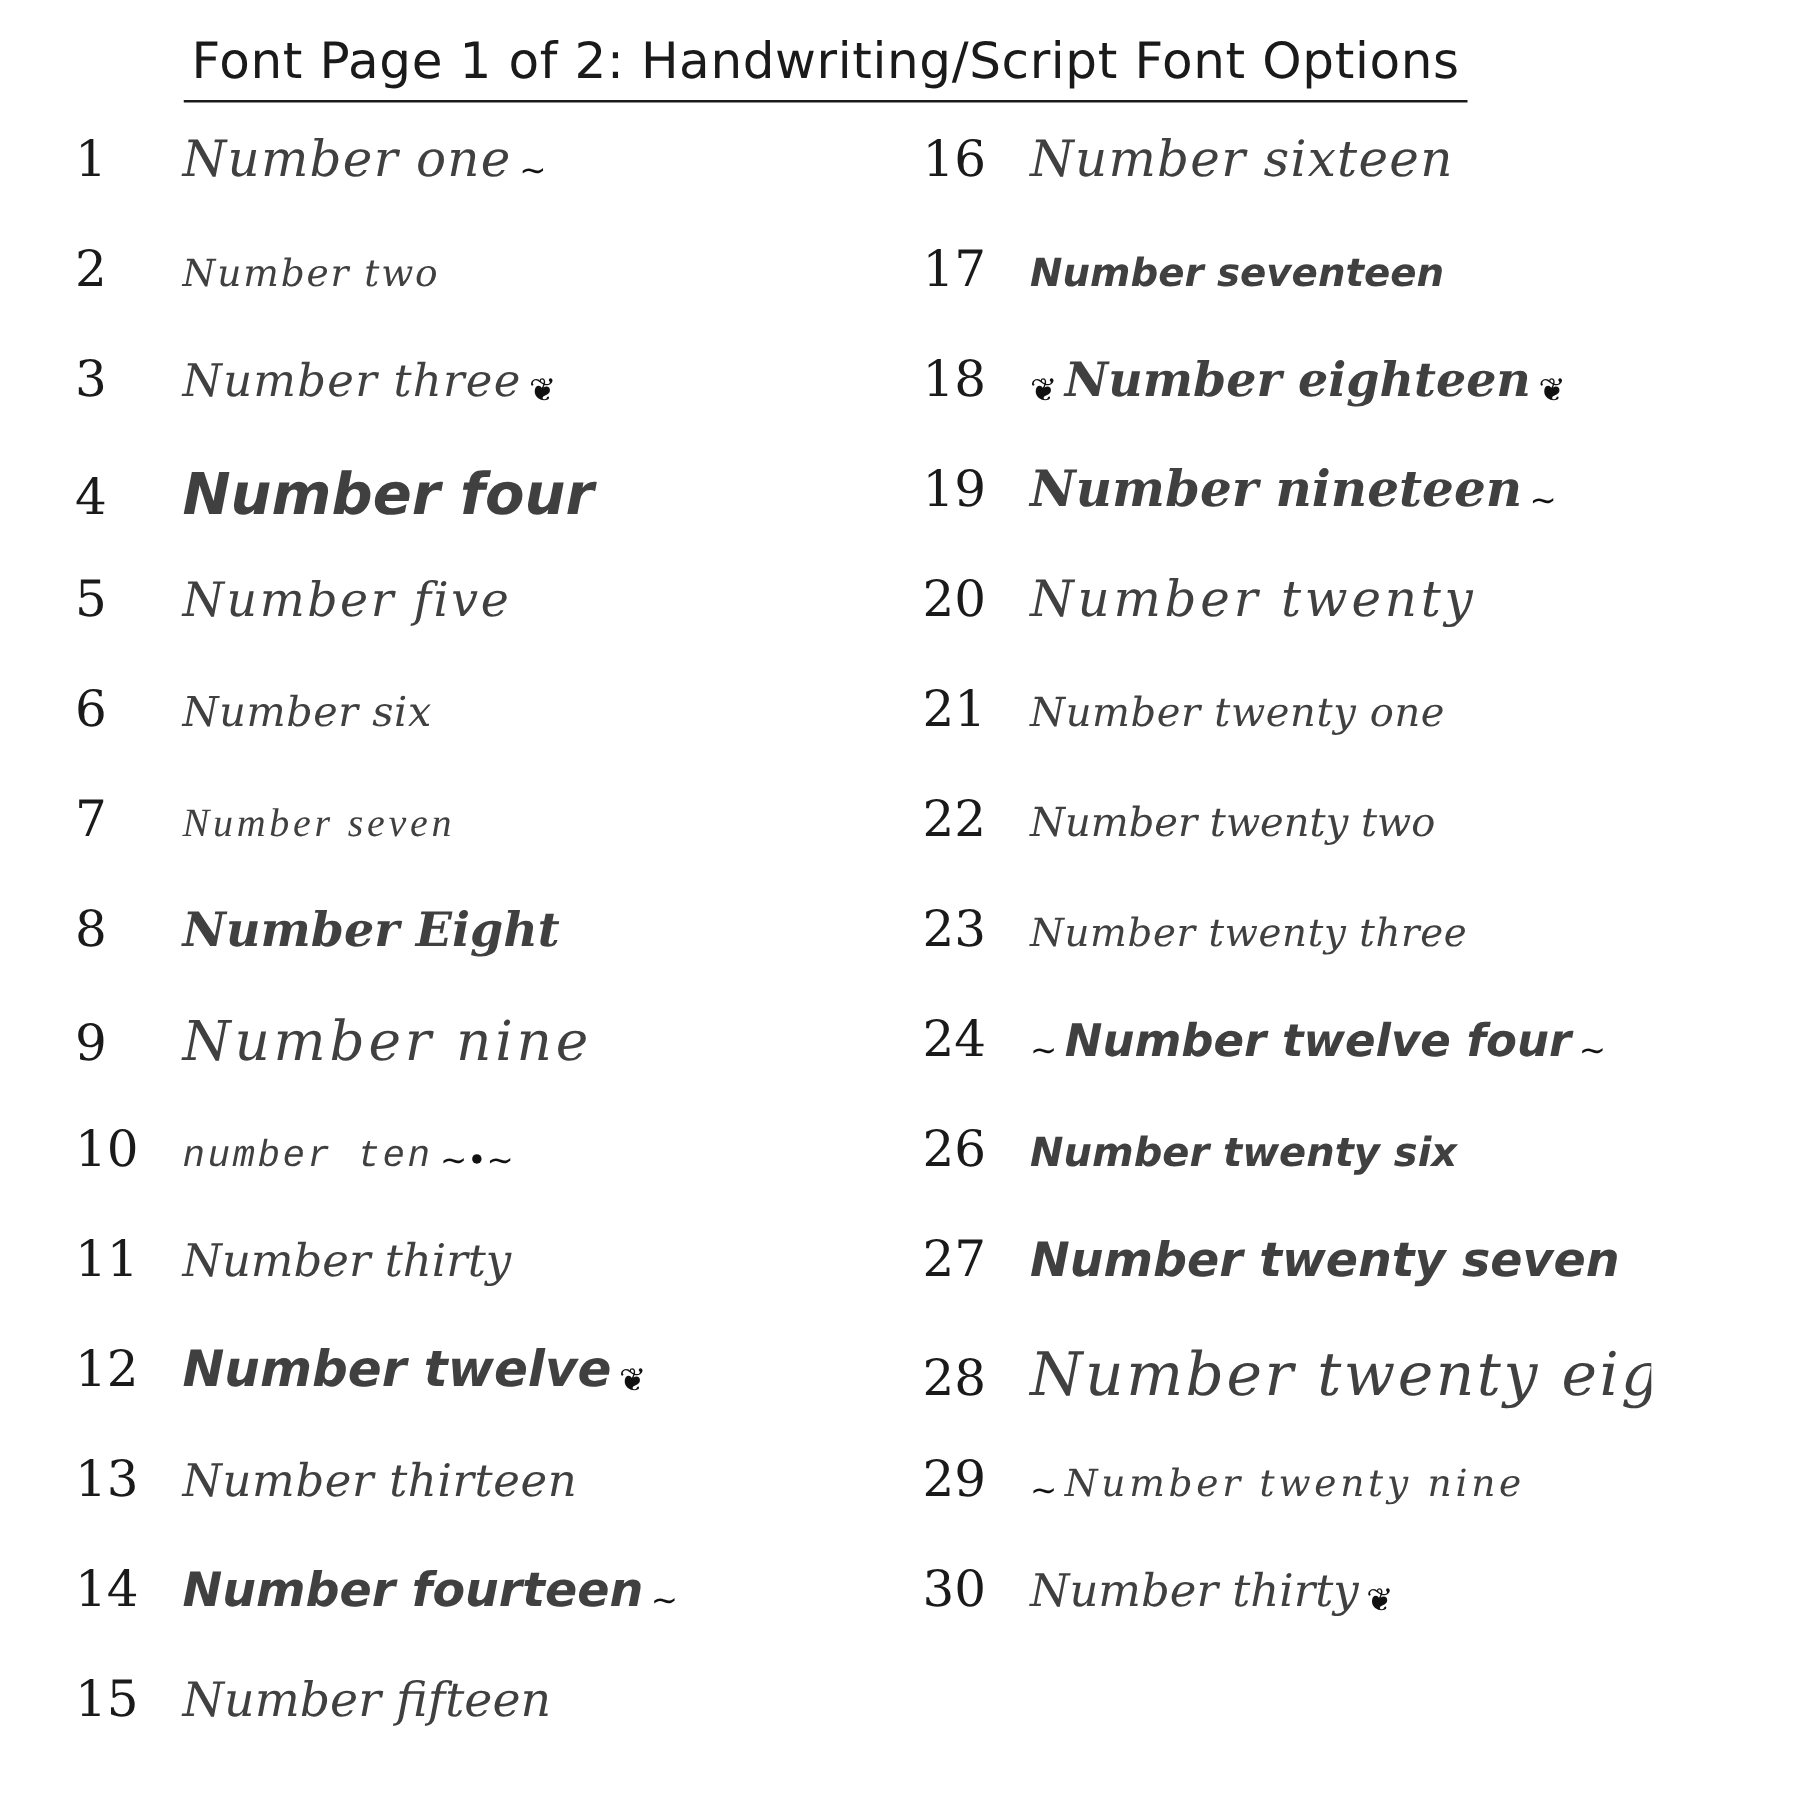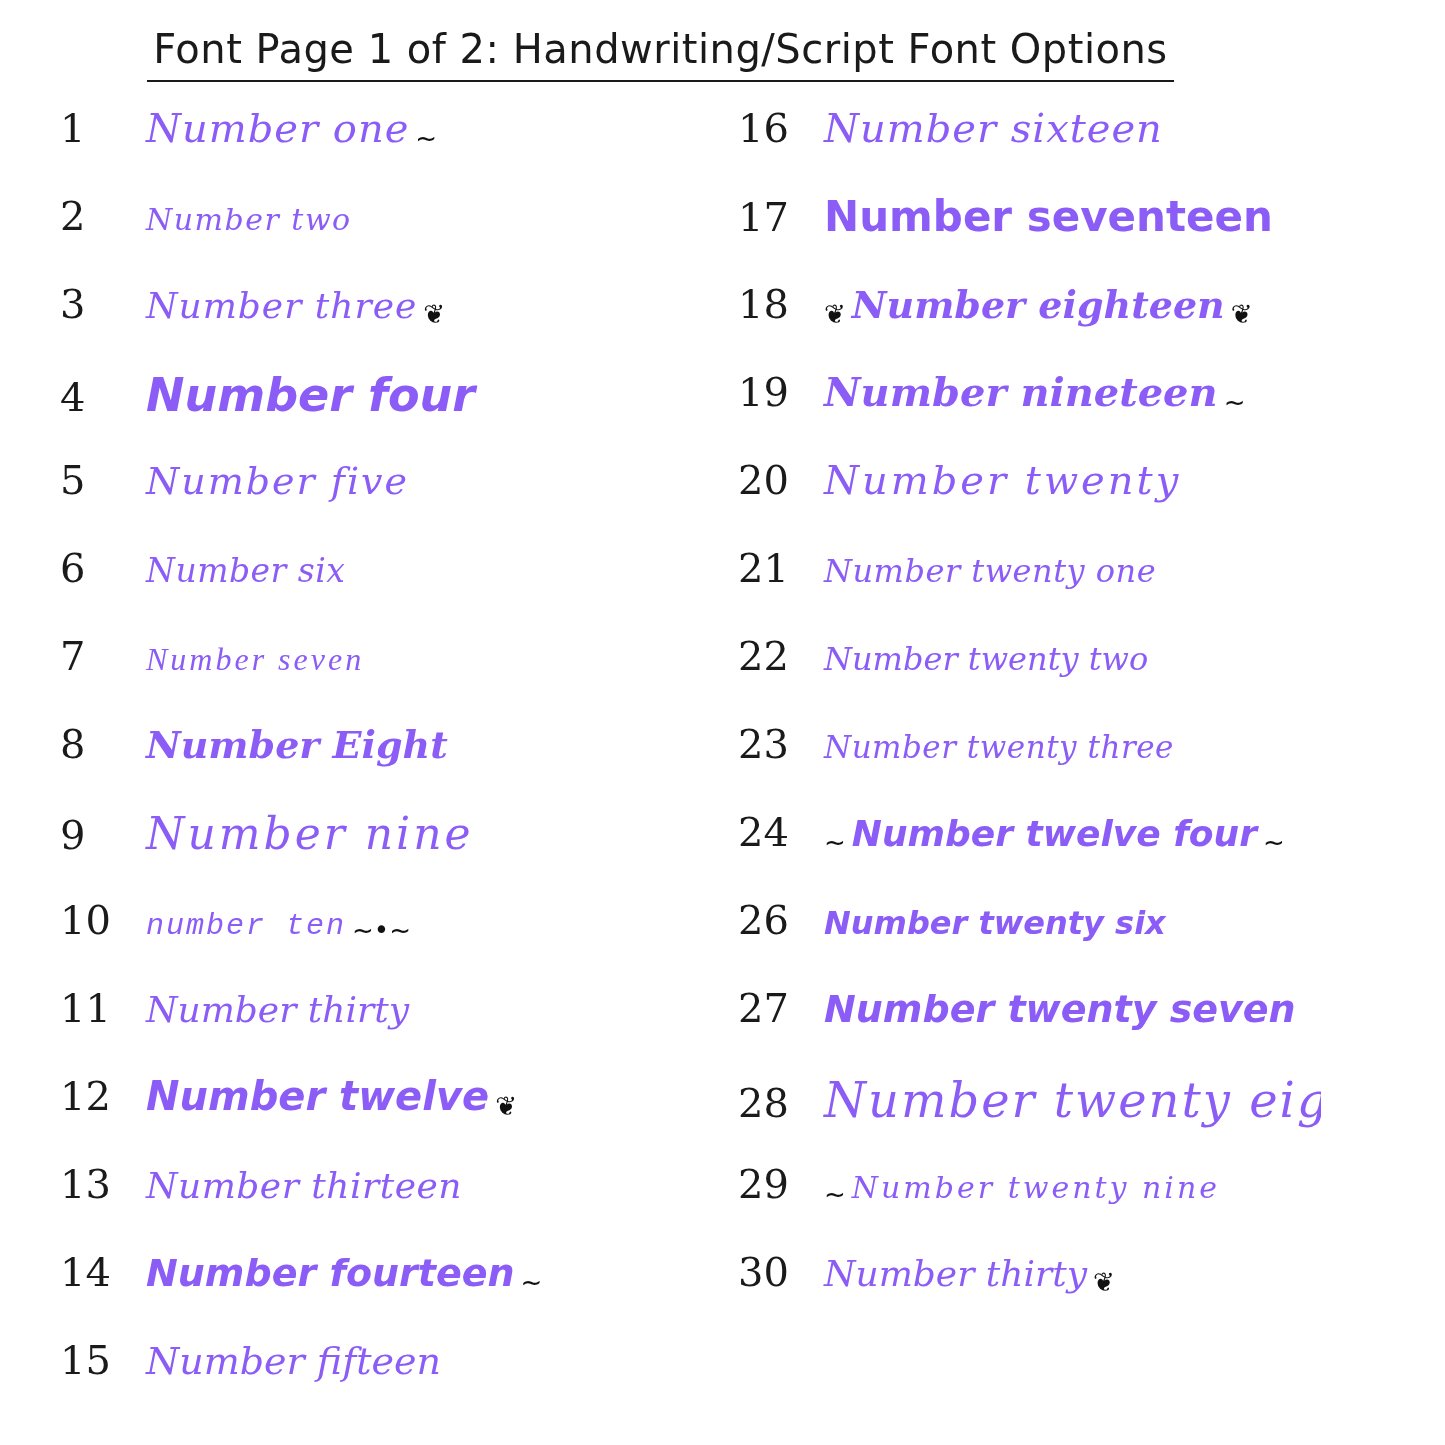--- a/index.html
+++ b/index.html
@@ -60,21 +60,21 @@
     font-family: "DejaVu Serif", serif;
     color: #1a1a1a;
     width: 86px;
     flex: 0 0 86px;
     text-align: left;
     font-size: 40px;
     line-height: 1;
   }
   .sample {
     font-family: "DejaVu Serif", serif;
-    color: #8b5cf6;
+    color: #404040;
     font-size: 38px;
     line-height: 1;
     white-space: nowrap;
   }
 
   
   .s1  { font-family:"DejaVu Serif", serif; font-style:italic; font-size:40px; letter-spacing:1px; }
   .s2  { font-family:"DejaVu Serif", serif; font-style:italic; font-size:30px; letter-spacing:1.5px; font-weight:300; }
   .s3  { font-family:"DejaVu Serif", serif; font-style:italic; font-size:36px; letter-spacing:1px; }
   .s4  { font-family:"DejaVu Sans", sans-serif; font-style:italic; font-weight:bold; font-size:46px; letter-spacing:0px; }
@@ -83,21 +83,21 @@
   .s7  { font-family:Liberation Serif, serif; font-style:italic; font-size:32px; letter-spacing:3px; font-weight:300; }
   .s8  { font-family:"DejaVu Serif", serif; font-style:italic; font-weight:bold; font-size:38px; }
   .s9  { font-family:"DejaVu Serif", serif; font-style:italic; font-size:44px; letter-spacing:3px; }
   .s10 { font-family:Liberation Mono, monospace; font-style:italic; font-size:30px; letter-spacing:2px; font-weight:300; }
   .s11 { font-family:"DejaVu Serif", serif; font-style:italic; font-size:36px; }
   .s12 { font-family:"DejaVu Sans", sans-serif; font-style:italic; font-weight:bold; font-size:40px; }
   .s13 { font-family:"DejaVu Serif", serif; font-style:italic; font-size:36px; letter-spacing:0.5px; }
   .s14 { font-family:"DejaVu Sans", sans-serif; font-style:italic; font-weight:bold; font-size:38px; }
   .s15 { font-family:"DejaVu Serif", serif; font-style:italic; font-size:38px; }
   .s16 { font-family:"DejaVu Serif", serif; font-style:italic; font-size:40px; letter-spacing:1px; }
-  .s17 { font-family:"DejaVu Sans", sans-serif; font-weight:bold; font-size:42px; }
+  .s17 { font-family:"DejaVu Sans", sans-serif; font-style:italic; font-weight:bold; font-size:31px; }
   .s18 { font-family:"DejaVu Serif", serif; font-style:italic; font-weight:bold; font-size:38px; }
   .s19 { font-family:"DejaVu Serif", serif; font-style:italic; font-weight:bold; font-size:40px; }
   .s20 { font-family:"DejaVu Serif", serif; font-style:italic; font-size:40px; letter-spacing:3px; }
   .s21 { font-family:"DejaVu Serif", serif; font-style:italic; font-size:32px; letter-spacing:0.5px; }
   .s22 { font-family:"DejaVu Serif", serif; font-style:italic; font-size:32px; }
   .s23 { font-family:"DejaVu Serif", serif; font-style:italic; font-size:31px; letter-spacing:0.5px; }
   .s24 { font-family:"DejaVu Sans", sans-serif; font-style:italic; font-weight:bold; font-size:36px; }
   .s25 { font-family:"DejaVu Serif", serif; font-style:italic; font-size:40px; letter-spacing:1px; }
   .s26 { font-family:"DejaVu Sans", sans-serif; font-style:italic; font-weight:bold; font-size:32px; }
   .s27 { font-family:"DejaVu Sans", sans-serif; font-style:italic; font-weight:bold; font-size:38px; }

